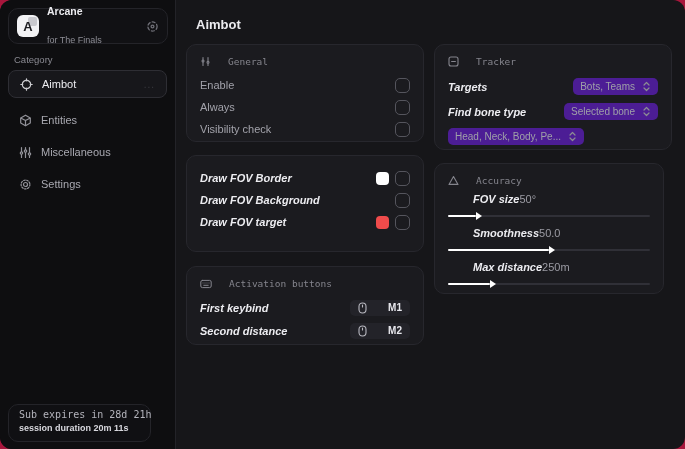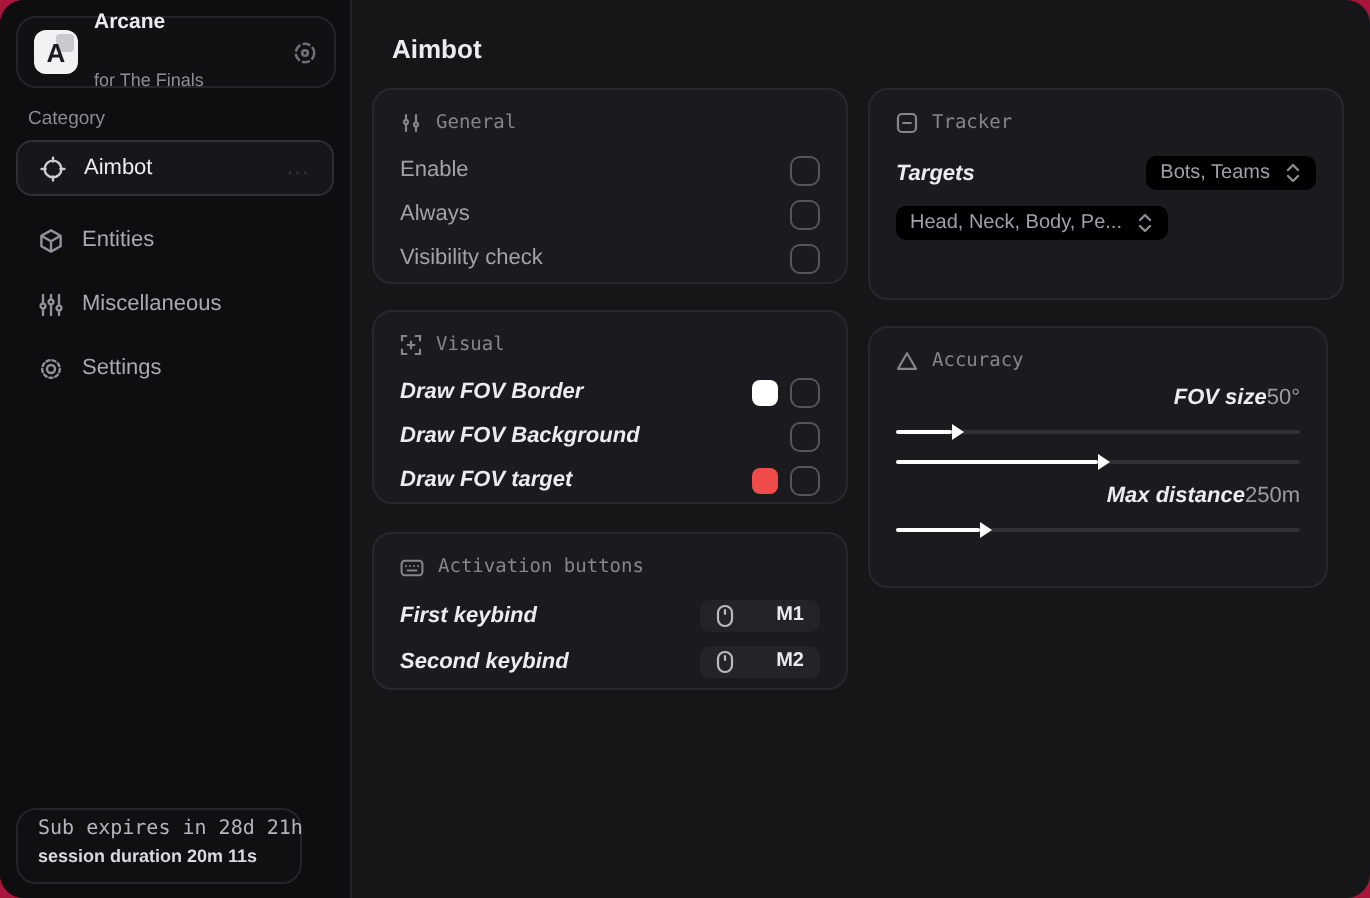--- a/index.html
+++ b/index.html
@@ -85,21 +85,21 @@
     border: 1px solid #27272d;
     border-radius: 10px;
     padding: 11px 13px;
   }
   #card-general    { left: 186px; top: 44px;  width: 238px; height: 98px; }
   #card-visual     { left: 186px; top: 155px; width: 238px; height: 97px; }
   #card-activation { left: 186px; top: 266px; width: 238px; height: 79px; }
   #card-tracker    { left: 434px; top: 44px;  width: 238px; height: 106px; }
   #card-accuracy   { left: 434px; top: 163px; width: 230px; height: 131px; }
   .card-header {
-    display: flex; align-items: center; gap: 7px;
+    display: flex; align-items: center; gap: 17px;
     color: #85858d;
     font-family: "DejaVu Sans Mono", monospace;
     font-size: 9.5px;
     margin-bottom: 7px;
   }
   .card-header .hicon { display: flex; color: #85858d; }
   .row {
     display: flex; align-items: center; justify-content: space-between;
     height: 22px;
   }
@@ -113,27 +113,27 @@
   }
   .swatch { width: 13px; height: 13px; border-radius: 4px; cursor: pointer; }
   .keychip {
     display: flex; align-items: center; gap: 21px;
     background: #232329; border-radius: 5px; padding: 2px 8px;
     font-size: 10px; font-weight: 700; color: #e8e8ee; cursor: pointer; justify-content: space-between;
   }
   .keychip .kicon { display: flex; color: #b9b9c1; }
   .dropdown {
     display: flex; align-items: flex-end; gap: 7px;
-    background: #000000; border-radius: 5px; padding: 3px 7px;
+    background: #4c1d95; border-radius: 5px; padding: 3px 7px;
     font-size: 10px; color: #9fa0a8; cursor: pointer; white-space: nowrap;
   }
   .dropdown .dicon { display: flex; color: #8b8b93; }
   
   .acc-label-row {
-    display: flex; align-items: center; justify-content: flex-end;
+    display: flex; align-items: center; justify-content: flex-start;
     margin-bottom: 7px;
     padding-left: 25px;
   }
   .acc-value { font-size: 11px; color: #9b9ba3; }
   .slider {
     position: relative; height: 8px; margin-bottom: 7px; cursor: pointer;
   }
   .slider .track {
     position: absolute; left: 0; right: 0; top: 3px; height: 2px;
     background: #303037; border-radius: 2px;
@@ -246,28 +246,20 @@
         <span class="row-label-dim">Always</span>
         <span class="checkbox"></span>
       </div>
       <div class="row">
         <span class="row-label-dim">Visibility check</span>
         <span class="checkbox"></span>
       </div>
     </div>
 
     <div class="card" id="card-visual">
-      <div class="card-header">
-        <span class="hicon">
-          <svg width="11" height="11" viewBox="0 0 11 11" fill="none" stroke="currentColor" stroke-width="1.1" stroke-linecap="round">
-            <path d="M1 3.2V1h2.2 M7.8 1H10v2.2 M10 7.8V10H7.8 M3.2 10H1V7.8 M5.5 3.8v3.4 M3.8 5.5h3.4"></path>
-          </svg>
-        </span>
-        <span>Visual</span>
-      </div>
       <div class="row">
         <span class="row-label">Draw FOV Border</span>
         <span class="row-controls">
           <span class="swatch" style="background: rgb(255, 255, 255);"></span>
           <span class="checkbox"></span>
         </span>
       </div>
       <div class="row">
         <span class="row-label">Draw FOV Background</span>
         <span class="row-controls">
@@ -299,21 +291,21 @@
           <span class="kicon">
             <svg width="9" height="12" viewBox="0 0 9 12" fill="none" stroke="currentColor" stroke-width="1.1" stroke-linecap="round">
               <rect x="1" y="1" width="7" height="10" rx="3.4"></rect>
                 <path d="M4.5 3v2"></path>
             </svg>
           </span>
           <span>M1</span>
         </span>
       </div>
       <div class="row" style="height:23px">
-        <span class="row-label">Second keybind</span>
+        <span class="row-label">Second distance</span>
         <span class="keychip">
           <span class="kicon">
             <svg width="9" height="12" viewBox="0 0 9 12" fill="none" stroke="currentColor" stroke-width="1.1" stroke-linecap="round">
               <rect x="1" y="1" width="7" height="10" rx="3.4"></rect>
                 <path d="M4.5 3v2"></path>
             </svg>
           </span>
           <span>M2</span>
         </span>
       </div>
@@ -334,20 +326,31 @@
         <span class="dropdown">
           <span>Bots, Teams</span>
           <span class="dicon">
             <svg width="9" height="11" viewBox="0 0 9 11" fill="none" stroke="currentColor" stroke-width="1.2" stroke-linecap="round" stroke-linejoin="round">
               <path d="M2 4l2.5-2.5L7 4 M2 7l2.5 2.5L7 7"></path>
             </svg>
           </span>
         </span>
       </div>
       <div class="row row-tall">
+        <span class="row-label">Find bone type</span>
+        <span class="dropdown">
+          <span>Selected bone</span>
+          <span class="dicon">
+            <svg width="9" height="11" viewBox="0 0 9 11" fill="none" stroke="currentColor" stroke-width="1.2" stroke-linecap="round" stroke-linejoin="round">
+              <path d="M2 4l2.5-2.5L7 4 M2 7l2.5 2.5L7 7"></path>
+            </svg>
+          </span>
+        </span>
+      </div>
+      <div class="row row-tall">
         <span class="dropdown">
           <span>Head, Neck, Body, Pe...</span>
           <span class="dicon">
             <svg width="9" height="11" viewBox="0 0 9 11" fill="none" stroke="currentColor" stroke-width="1.2" stroke-linecap="round" stroke-linejoin="round">
               <path d="M2 4l2.5-2.5L7 4 M2 7l2.5 2.5L7 7"></path>
             </svg>
           </span>
         </span>
       </div>
     </div>
@@ -364,20 +367,24 @@
 
       <div class="acc-label-row">
         <span class="row-label">FOV size</span>
         <span class="acc-value">50°</span>
       </div>
       <div class="slider">
         <div class="track"></div>
         <div class="fill" style="width: 14%;"></div>
       </div>
 
+      <div class="acc-label-row">
+        <span class="row-label">Smoothness</span>
+        <span class="acc-value">50.0</span>
+      </div>
       <div class="slider">
         <div class="track"></div>
         <div class="fill" style="width: 50%;"></div>
       </div>
 
       <div class="acc-label-row">
         <span class="row-label">Max distance</span>
         <span class="acc-value">250m</span>
       </div>
       <div class="slider">

